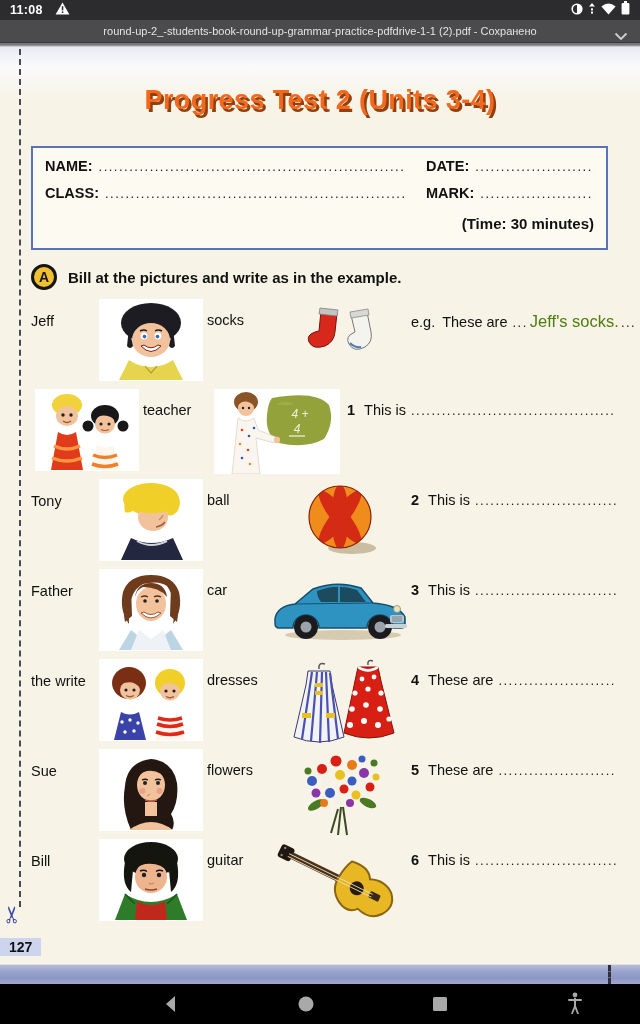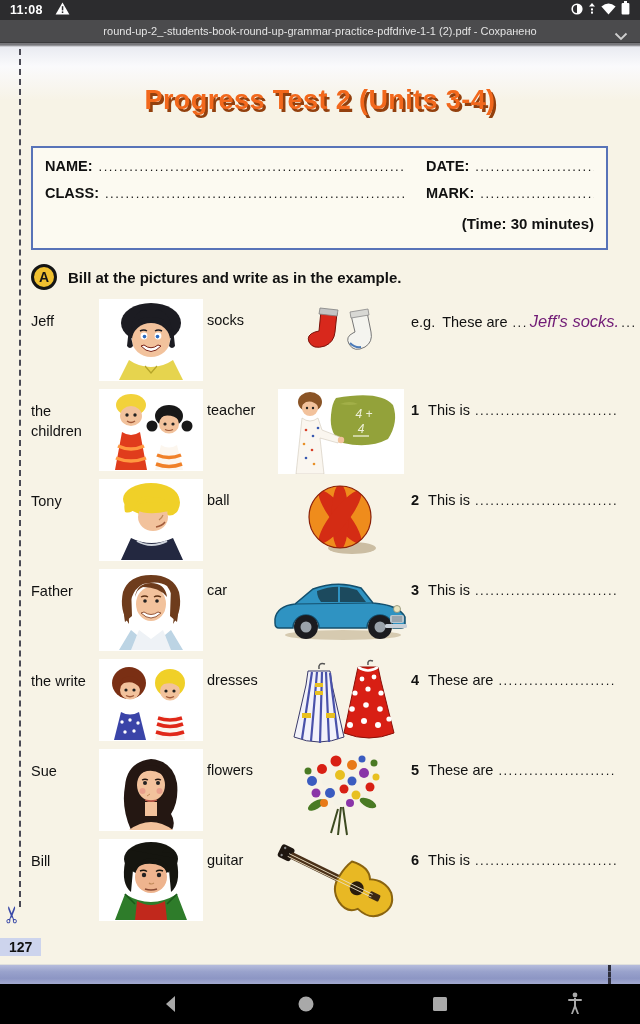--- a/index.html
+++ b/index.html
@@ -51,21 +51,21 @@
   .imgbox{width:104px;height:82px;background:#fff;display:flex;align-items:center;justify-content:center;overflow:hidden;}
   .object{width:64px;padding-top:13px;font-size:14.5px;color:#111;}
   .obj-img{width:140px;display:flex;justify-content:center;align-items:flex-start;}
   .imgbox-wide{width:126px;height:85px;background:#fff;display:flex;align-items:center;justify-content:center;overflow:hidden;}
   .answer{flex:1;display:flex;align-items:baseline;padding-top:13px;font-size:14.5px;color:#111;min-width:0;}
   .num{font-weight:bold;margin-right:9px;}
   .num.eg{font-weight:normal;margin-right:7px;}
   .prompt{margin-right:5px;white-space:nowrap;}
   .ans-dots{flex:1;overflow:hidden;white-space:nowrap;letter-spacing:1.5px;color:#1a1a1a;font-size:13px;}
   .pre-dots,.post-dots{letter-spacing:1.5px;font-size:13px;color:#1a1a1a;}
-  .blue-ans{color:#701a75;font-style:italic;font-size:16.5px;white-space:nowrap;margin:0 2px;}
+  .blue-ans{color:#4d7c0f;font-size:16.5px;white-space:nowrap;margin:0 2px;}
 
   .page-num-wrap{position:absolute;top:895px;left:0;right:0;text-align:left;}
   .page-num{display:inline-block;background:#cdd4ed;padding:1px 9px;font-weight:bold;
     font-size:14px;color:#111;}
 
   
   .page-gap{height:20px;position:relative;border-top:1px solid #e0e0dc;box-sizing:border-box;
     background:linear-gradient(180deg,#b6bcdc 0%,#99a2cc 35%,#8d96c4 70%,#a2a9d0 100%);}
   .gap-dash{position:absolute;right:29px;top:0;height:100%;width:0;border-left:3px dashed #2e2e3c;}
 
@@ -199,21 +199,20 @@
         <div class="answer">
           <span class="num eg">e.g.</span>
           <span class="prompt">These are</span>
           <span class="pre-dots">...</span>
           <span class="blue-ans">Jeff's socks.</span>
           <span class="post-dots">...</span>
         </div>
       </div>
 
       <div class="ex-row">
-        <div class="owner">the children</div>
         <div class="portrait">
             <div class="imgbox">
           <svg width="100" height="80" viewBox="0 0 100 80">
             <ellipse cx="30" cy="15" rx="15" ry="11" fill="#f2d23a"></ellipse>
             <ellipse cx="30" cy="26" rx="11" ry="10" fill="#f2c29c"></ellipse>
             <path d="M19,21 Q21,9 35,9 Q44,12 42,22 Q36,13 26,15 Q21,17 19,21 Z" fill="#f2d23a"></path>
             <circle cx="26" cy="25" r="1.7" fill="#222"></circle>
                 <circle cx="34" cy="25" r="1.7" fill="#222"></circle>
             <path d="M26,31 Q30,34 34,31" stroke="#a05a3a" stroke-width="1.3" fill="none"></path>
             <path d="M14,80 L21,42 Q30,48 39,42 L46,80 Z" fill="#e03c1c"></path>

